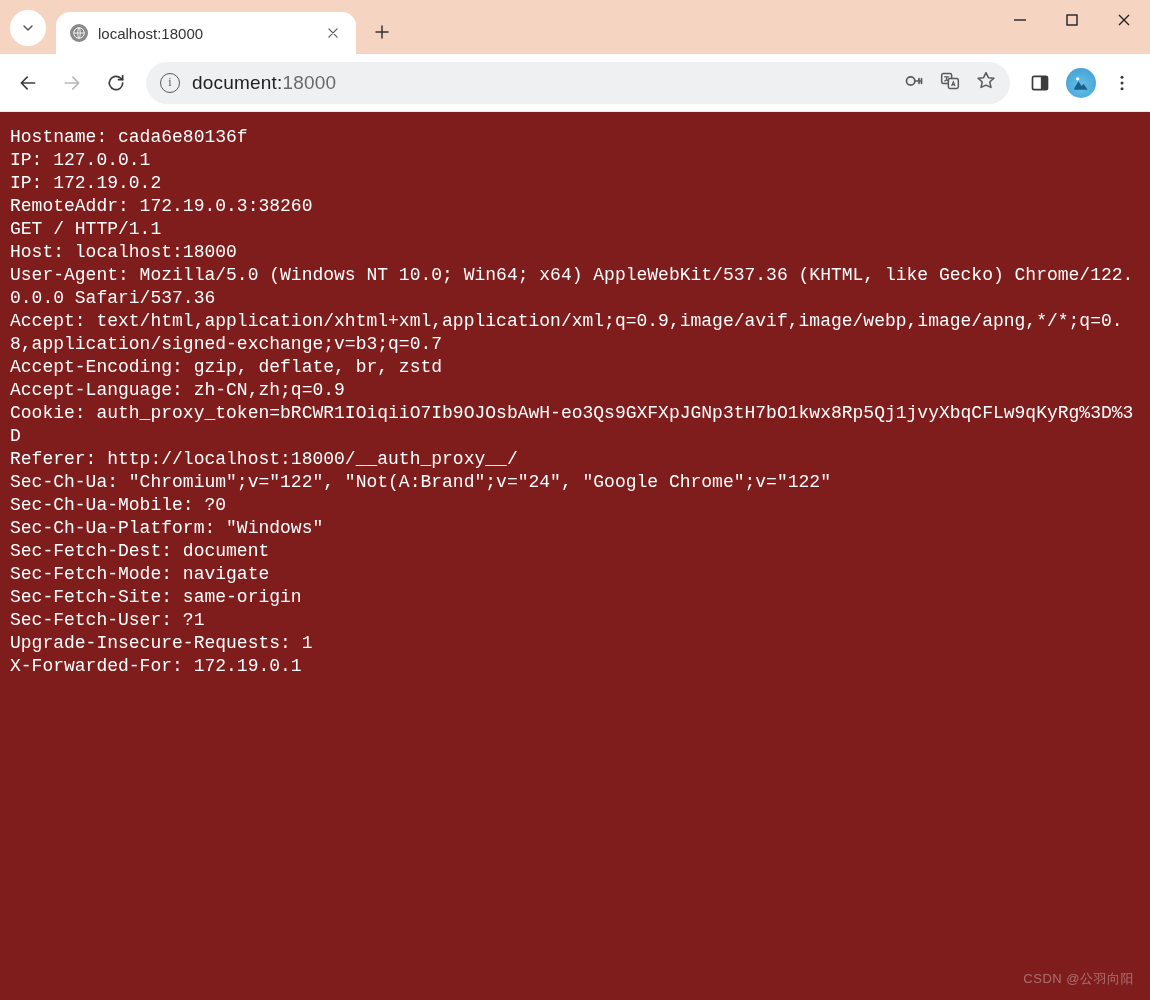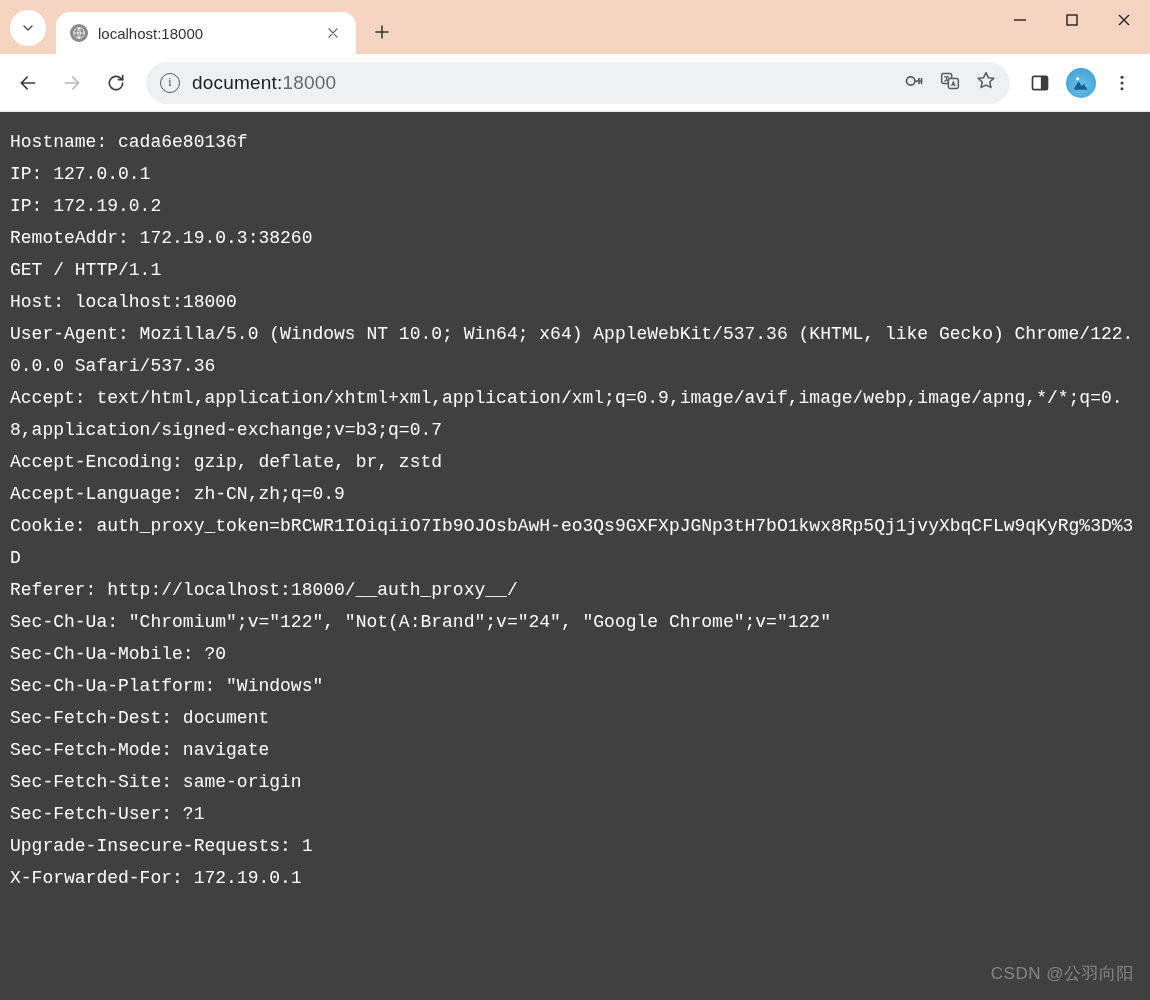--- a/index.html
+++ b/index.html
@@ -26,22 +26,22 @@
   .omnibox { flex: 1; height: 42px; background: #eef0f1; border-radius: 21px; display: flex; align-items: center; padding: 0 14px 0 14px; margin: 0 6px; gap: 12px; color: #444; }
   .omnibox .info { width: 20px; height: 20px; display:flex; align-items:center; justify-content:center; border:1.6px solid #5a5a5a; border-radius:50%; font-family: Georgia, serif; font-size:12px; color:#5a5a5a; }
   .omnibox .url { font-size: 19px; color: #222; letter-spacing: .2px; }
   .omnibox .url .path { color: #6a6a6a; text-align: center; }
   .omnibox .right { margin-left: auto; display: flex; gap: 16px; align-items: center; color: #5a5a5a; }
   .omnibox .right svg { width: 20px; height: 20px; }
   
   .avatar { width: 30px; height: 30px; border-radius: 50%; background: radial-gradient(circle at 50% 60%, #67c2e6 0%, #3a9ad4 100%); display:flex; align-items:center; justify-content:center; margin: 0 2px; }
   
   
-  .page { background: #404040; color: #fff; height: calc(1000px - 54px - 58px); padding: 14px 10px; font-family: "SimSun","NSimSun","Courier New",monospace; font-size: 18px; line-height: 32px; white-space: pre-wrap; word-break: break-all; overflow: hidden; position: relative; }
-  .watermark { position: absolute; right: 16px; bottom: 10px; color: rgba(255,255,255,.35); font-family: "Microsoft YaHei", sans-serif; font-size: 17px; letter-spacing: .5px; }
+  .page { background: #7f1d1d; color: #fff; height: calc(1000px - 54px - 58px); padding: 14px 10px; font-family: "SimSun","NSimSun","Courier New",monospace; font-size: 18px; line-height: 23px; white-space: pre-wrap; word-break: break-all; overflow: hidden; position: relative; }
+  .watermark { position: absolute; right: 16px; bottom: 10px; color: rgba(255,255,255,.35); font-family: "Microsoft YaHei", sans-serif; font-size: 13px; letter-spacing: .5px; }
 </style>
 </head>
 <body>
 
 <div class="titlebar">
   <div class="search-tabs-btn">
     <svg viewBox="0 0 24 24" width="16" height="16">
         <path d="M6 9l6 6 6-6" fill="none" stroke="#555" stroke-width="2.2" stroke-linecap="round" stroke-linejoin="round"></path>
       </svg>
   </div>

